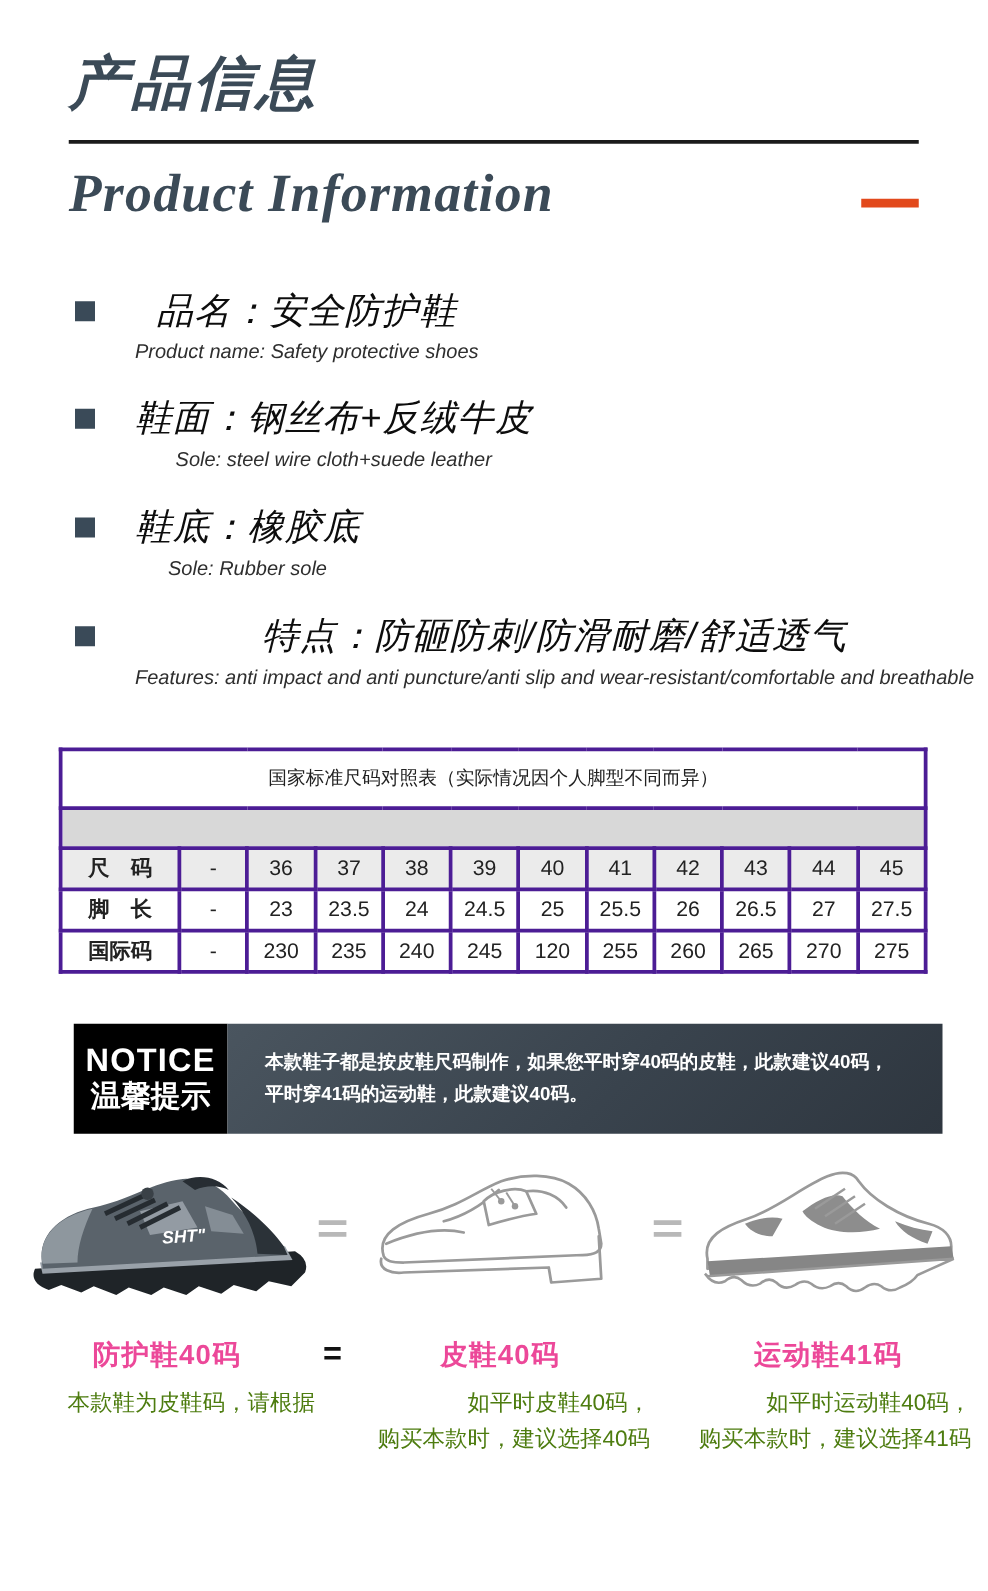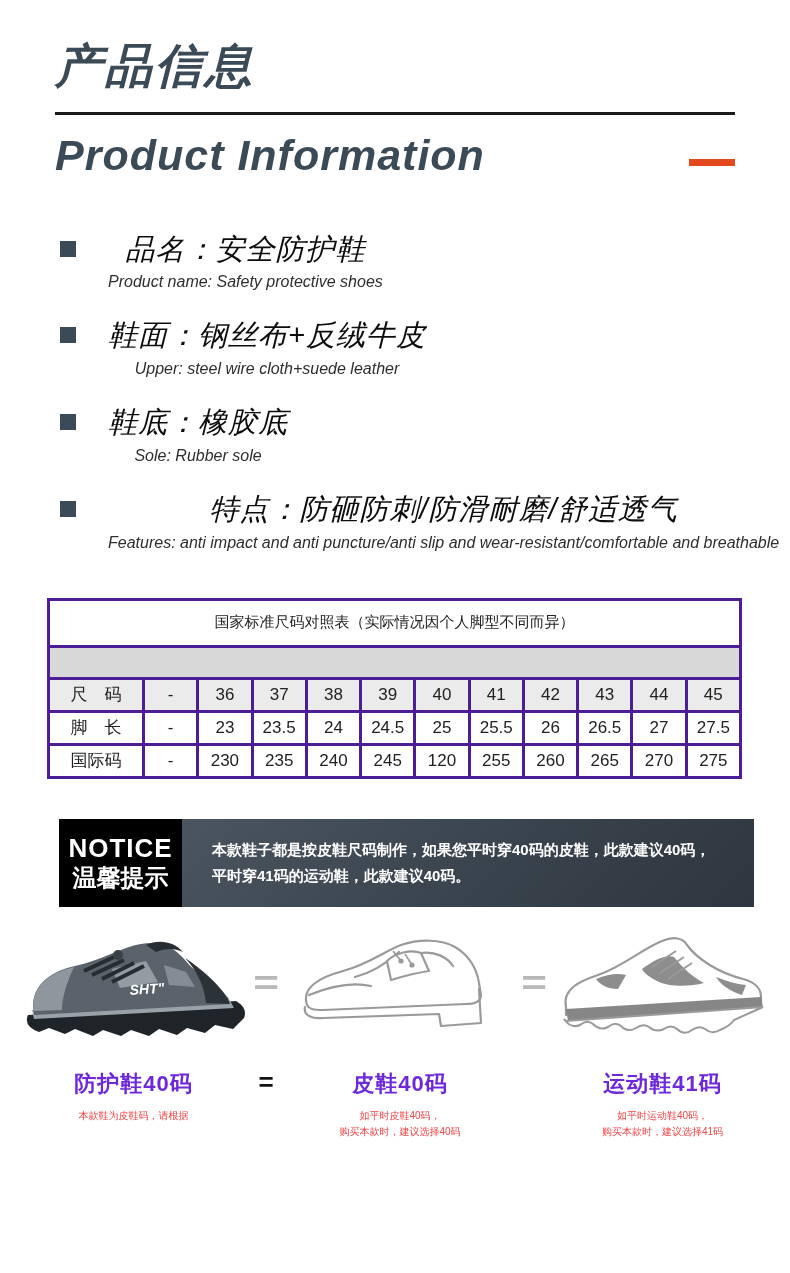--- a/index.html
+++ b/index.html
@@ -10,21 +10,21 @@
   .page{width:790px;height:1189px;position:relative;}
 
   
   .header{padding:40px 55px 0 55px;}
   .title-cn{
     font-size:47px;font-weight:bold;font-style:italic;color:#3b4a57;
     letter-spacing:3px;line-height:1.1;
   }
   .title-rule{width:680px;height:3px;background:#1b1b1b;margin-top:20px;}
   .title-en-row{width:680px;display:flex;align-items:center;justify-content:space-between;margin-top:16px;}
-  .title-en{font-size:43px;font-weight:bold;font-style:italic;color:#3b4a57;letter-spacing:1px;}
+  .title-en{font-size:43px;font-weight:bold;font-style:italic;color:#3b4a57;letter-spacing:1px;font-family:Liberation Serif, serif;}
   .accent-dash{width:46px;height:7px;background:#e2491c;margin-top:14px;}
 
   
   .specs{margin:52px 0 0 60px;}
   .spec-item{display:flex;margin-bottom:27px;}
   .spec-bullet{width:16px;height:16px;background:#3a4a58;margin-top:9px;flex:0 0 16px;}
   .spec-text{margin-left:32px;text-align:center;}
   .spec-cn{font-size:29px;font-style:italic;color:#0d0d0d;letter-spacing:1px;line-height:1.2;}
   .spec-en{font-size:16px;font-style:italic;color:#2e2e2e;margin-top:7px;white-space:nowrap;}
 
@@ -32,21 +32,21 @@
   .size-table{
     margin:46px 0 0 47px;width:695px;border-collapse:collapse;table-layout:fixed;
   }
   .size-table td{
     border:3px solid #4c1d95;text-align:center;font-size:17px;color:#222;
     height:30px;padding:0;overflow:hidden;
   }
   .size-table td.tbl-title{height:44px;font-size:15px;background:#fff;}
   .size-table td.tbl-spacer{height:29px;background:#d8d8d8;}
   .size-table tr.size-row td{background:#ebebeb;}
-  .size-table td.row-label{font-size:17px;}
+  .size-table td.row-label{font-size:17px;font-weight:bold;}
 
   
   .notice{margin:40px 0 0 47px;width:695px;height:88px;display:flex;padding-left:12px;}
   .notice-badge{
     width:123px;flex:0 0 123px;background:#000;color:#fff;display:flex;
     flex-direction:column;align-items:center;justify-content:center;line-height:1.15;
   }
   .notice-badge-en{font-size:26px;font-weight:bold;letter-spacing:1px;}
   .notice-badge-cn{font-size:24px;font-weight:bold;text-align:center;}
   .notice-panel{
@@ -56,24 +56,24 @@
   }
 
   
   .cmp{margin:16px 0 0 15px;width:762px;}
   .cmp-row{display:grid;grid-template-columns:237px 28px 240px 28px 229px;align-items:center;}
   .cmp-img{display:flex;align-items:flex-end;justify-content:center;height:120px;}
   .equals-gray{
     color:#b8b8b8;font-size:44px;font-weight:bold;text-align:center;line-height:1;
     transform:scaleY(0.8);
   }
-  .cmp-label{font-size:22px;font-weight:bold;color:#6d28d9;text-align:center;letter-spacing:1px;}
+  .cmp-label{font-size:22px;font-weight:bold;color:#ec4899;text-align:center;letter-spacing:1px;}
   .labels-row{margin-top:24px;align-items:baseline;}
   .equals-black{color:#111;font-size:26px;font-weight:bold;text-align:center;}
-  .cmp-desc{font-size:10px;color:#ef4444;text-align:center;line-height:1.6;margin-top:9px;}
+  .cmp-desc{font-size:18px;color:#4d7c0f;text-align:right;line-height:1.6;margin-top:9px;}
   .descs-row{align-items:start;}
 </style>
 </head>
 <body>
 
 <div class="page">
 
   <div class="header">
     <div class="title-cn">产品信息</div>
     <div class="title-rule"></div>
@@ -88,21 +88,21 @@
       <div class="spec-bullet"></div>
       <div class="spec-text">
         <div class="spec-cn">品名：安全防护鞋</div>
         <div class="spec-en">Product name: Safety protective shoes</div>
       </div>
     </div>
     <div class="spec-item">
       <div class="spec-bullet"></div>
       <div class="spec-text">
         <div class="spec-cn">鞋面：钢丝布+反绒牛皮</div>
-        <div class="spec-en">Upper: steel wire cloth+suede leather</div>
+        <div class="spec-en">Sole: steel wire cloth+suede leather</div>
       </div>
     </div>
     <div class="spec-item">
       <div class="spec-bullet"></div>
       <div class="spec-text">
         <div class="spec-cn">鞋底：橡胶底</div>
         <div class="spec-en">Sole: Rubber sole</div>
       </div>
     </div>
     <div class="spec-item">

